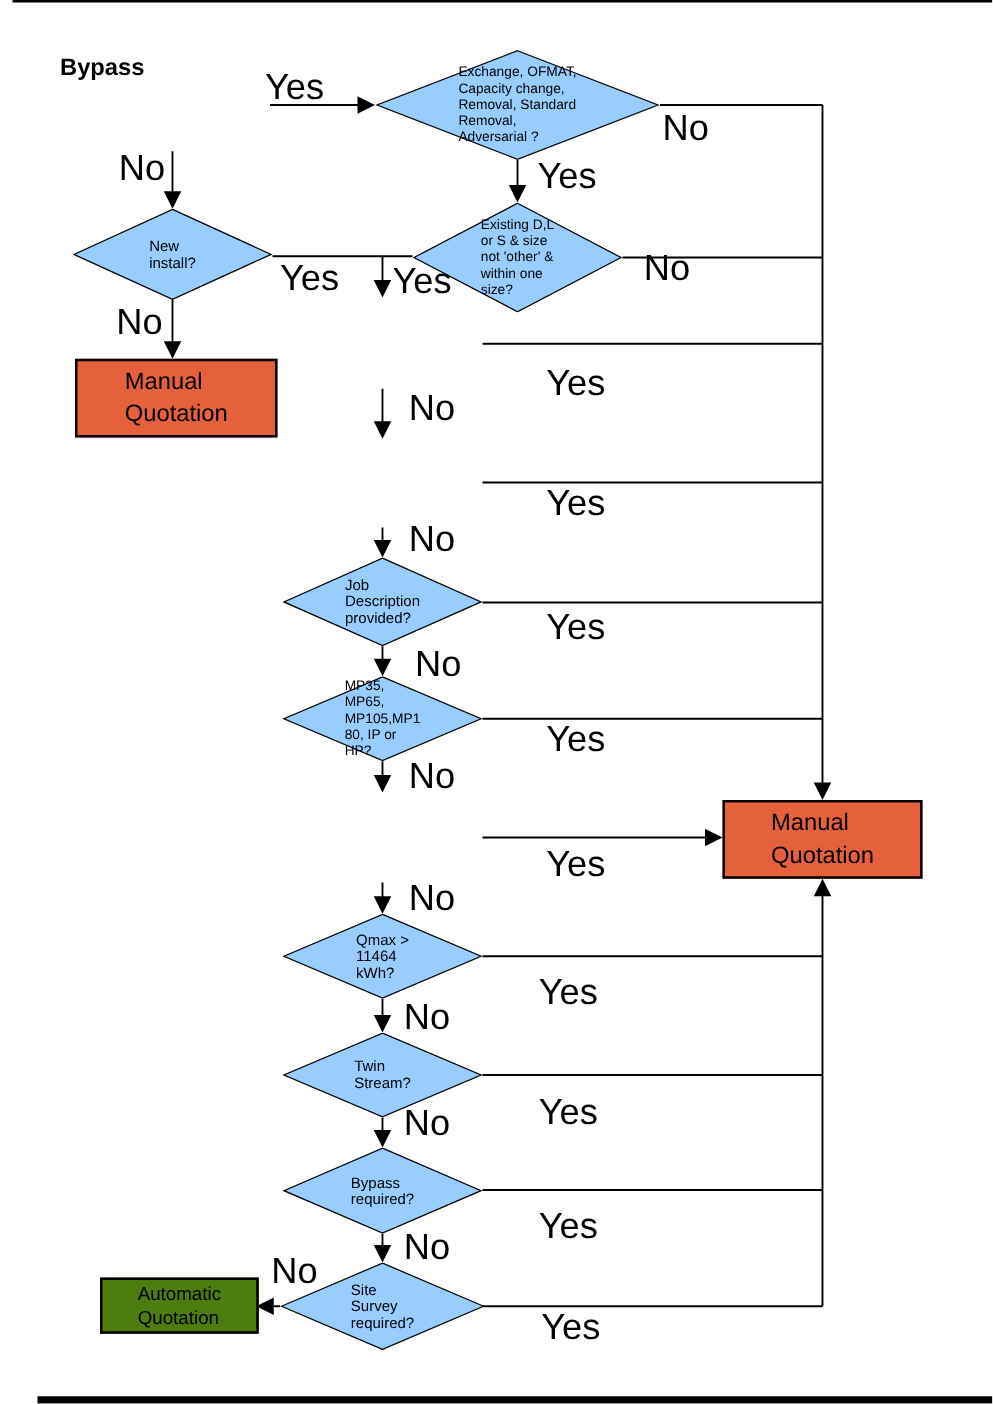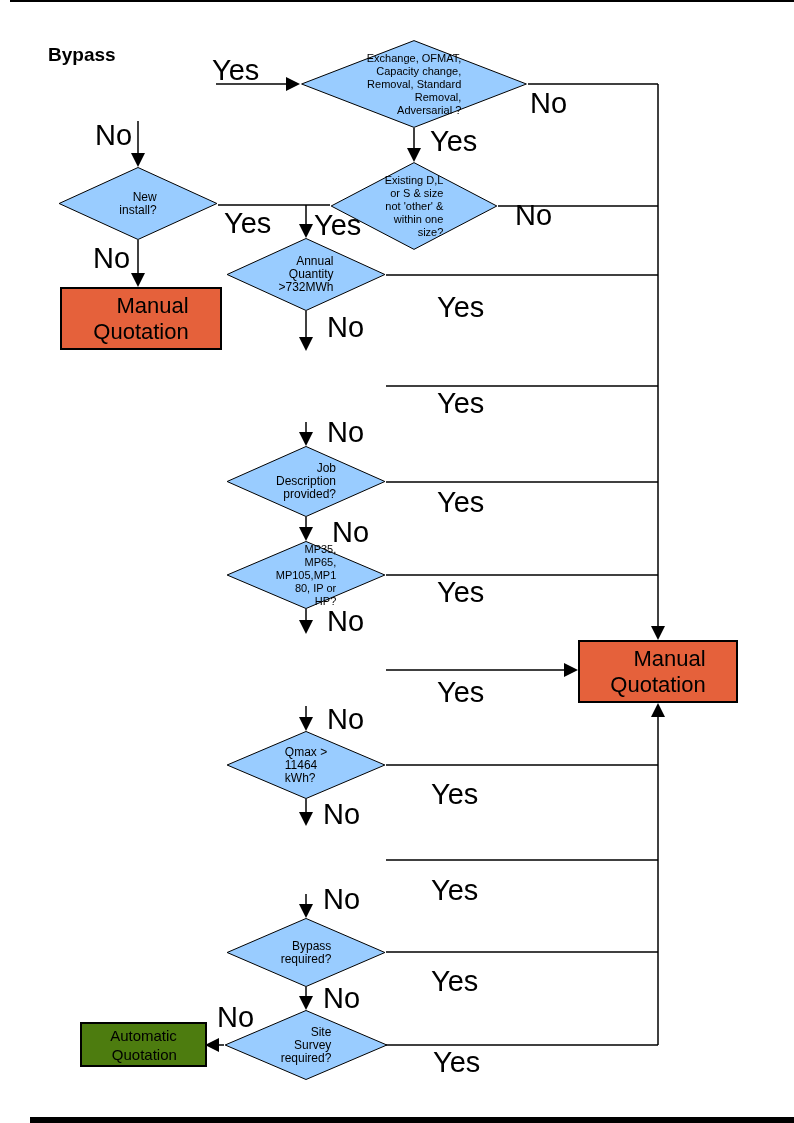--- a/index.html
+++ b/index.html
@@ -4,27 +4,27 @@
 <style>
   html,body{margin:0;padding:0;background:#fff;}
   .page{position:relative;width:794px;height:1123px;background:#ffffff;overflow:hidden;
         font-family:"Liberation Sans","DejaVu Sans",sans-serif;color:#000;}
   .edges{position:absolute;left:0;top:0;width:794px;height:1123px;z-index:1;}
   .edges line{stroke:#000;stroke-width:1.5;}
   .edges path{fill:#000;stroke:none;}
   .node{position:absolute;z-index:2;display:flex;align-items:center;justify-content:center;}
   .dshape{position:absolute;left:0;top:0;width:100%;height:100%;}
   .dshape polygon{fill:#99CCFF;stroke:#000;stroke-width:1;}
-  .ntext{position:relative;z-index:3;white-space:pre-line;text-align:right;line-height:13px;font-size:12px;}
+  .ntext{position:relative;z-index:3;white-space:pre-line;text-align:left;line-height:13px;font-size:12px;}
   .t11 .ntext{font-size:11px;line-height:13px;}
   .t13 .ntext{font-size:13px;line-height:15px;}
   .alignleft .ntext{text-align:left;}
   .rect{border:2px solid #000;box-sizing:border-box;}
   .manual{background:#E5613B;}
-  .manual .ntext{font-size:22px;line-height:26px;}
+  .manual .ntext{font-size:19px;line-height:26px;}
   .auto{background:#4d7c0f;}
   .auto .ntext{font-size:15px;line-height:19px;}
   .elabel{position:absolute;z-index:4;font-size:29px;line-height:26px;}
   .start{position:absolute;left:48px;top:44px;font-size:19px;font-weight:bold;z-index:4;}
   .bar{position:absolute;background:#000;z-index:5;}
 </style>
 </head>
 <body>
 
 <div class="page">
@@ -160,28 +160,20 @@
     <svg class="dshape" viewBox="0 0 100 100" preserveAspectRatio="none">
         <polygon points="50,0.7 99.3,50 50,99.3 0.7,50" vector-effect="non-scaling-stroke"></polygon>
       </svg>
     <span class="ntext">Existing D,L
 or S &amp; size
 not 'other' &amp;
 within one
 size?</span>
   </div>
 
-  <div class="node" style="left:226px;top:238px;width:160px;height:73px;">
-    <svg class="dshape" viewBox="0 0 100 100" preserveAspectRatio="none">
-        <polygon points="50,0.7 99.3,50 50,99.3 0.7,50" vector-effect="non-scaling-stroke"></polygon>
-      </svg>
-    <span class="ntext">Annual
-Quantity
-&gt;732MWh</span>
-  </div>
 
 
   <div class="node" style="left:226px;top:446px;width:160px;height:71px;">
     <svg class="dshape" viewBox="0 0 100 100" preserveAspectRatio="none">
         <polygon points="50,0.7 99.3,50 50,99.3 0.7,50" vector-effect="non-scaling-stroke"></polygon>
       </svg>
     <span class="ntext">Job
 Description
 provided?</span>
   </div>
@@ -200,20 +192,27 @@
 
   <div class="node alignleft" style="left:226px;top:731px;width:160px;height:68px;">
     <svg class="dshape" viewBox="0 0 100 100" preserveAspectRatio="none">
         <polygon points="50,0.7 99.3,50 50,99.3 0.7,50" vector-effect="non-scaling-stroke"></polygon>
       </svg>
     <span class="ntext">Qmax &gt;
 11464
 kWh?</span>
   </div>
 
+  <div class="node" style="left:226px;top:826px;width:160px;height:68px;">
+    <svg class="dshape" viewBox="0 0 100 100" preserveAspectRatio="none">
+        <polygon points="50,0.7 99.3,50 50,99.3 0.7,50" vector-effect="non-scaling-stroke"></polygon>
+      </svg>
+    <span class="ntext">Twin
+Stream?</span>
+  </div>
 
   <div class="node" style="left:226px;top:918px;width:160px;height:69px;">
     <svg class="dshape" viewBox="0 0 100 100" preserveAspectRatio="none">
         <polygon points="50,0.7 99.3,50 50,99.3 0.7,50" vector-effect="non-scaling-stroke"></polygon>
       </svg>
     <span class="ntext">Bypass
 required?</span>
   </div>
 
   <div class="node" style="left:224px;top:1010px;width:164px;height:70px;">

